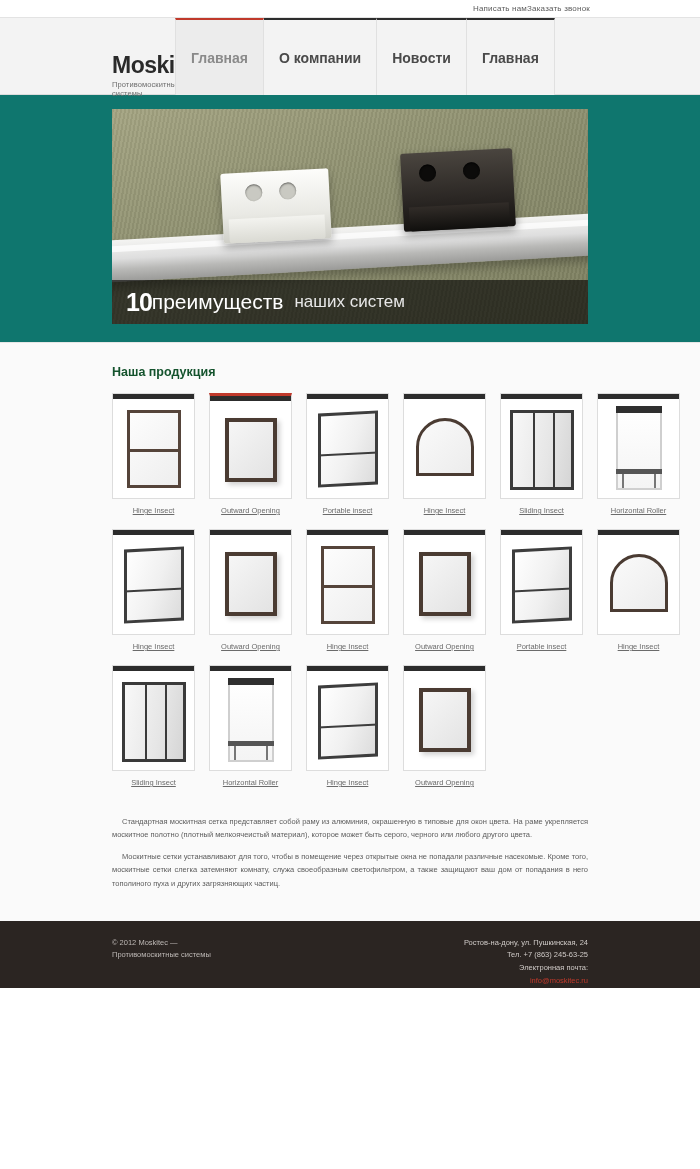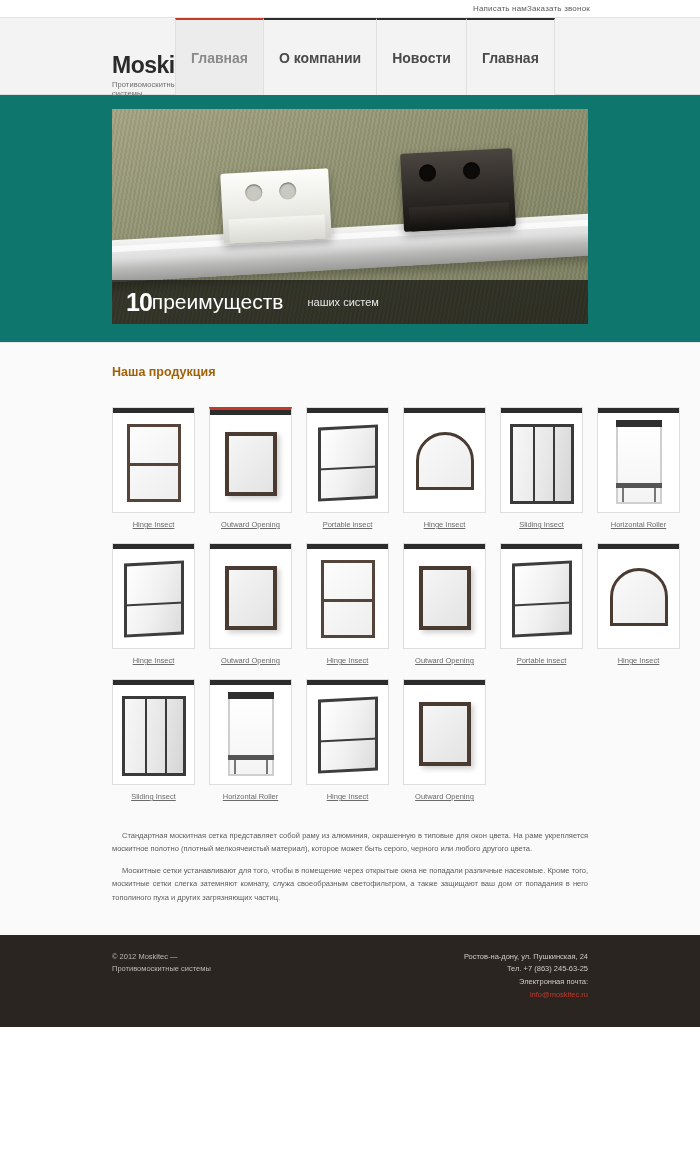--- a/index.html
+++ b/index.html
@@ -161,33 +161,33 @@
     left: 0; right: 0; bottom: 0;
     height: 44px;
     background: rgba(0,0,0,.62);
     display: flex;
     align-items: center;
     padding-left: 14px;
     color: #ffffff;
   }
   .cap-num { font-size: 25px; font-weight: bold; letter-spacing:-1px; }
   .cap-strong { font-size: 21px; }
-  .cap-rest { font-size: 11px; margin-left: 24px; color:#e8e8e8; }
+  .cap-rest { font-size: 17px; margin-left: 11px; color:#e8e8e8; }
 
   
   .products {
     background: #fafafa;
     padding: 22px 0 0 0;
   }
   .sec-title {
     width: 476px;
-    margin: 0 auto 28px auto;
+    margin: 0 auto 14px auto;
     font-size: 12.5px;
     font-weight: bold;
-    color: #a16207;
+    color: #14532d;
   }
   .grid {
     width: 476px;
     margin: 0 auto;
     display: grid;
     grid-template-columns: repeat(6, 1fr);
     row-gap: 12px;
     column-gap: 14px;
   }
   .card { text-align: center; }
@@ -287,21 +287,21 @@
     line-height: 1.75;
     color: #5c5c5c;
     text-align: justify;
   }
   .desc p { margin: 0 0 9px 0; text-indent: 10px; }
 
   
   .footer {
     background: #2b2522;
     color: #cfcac7;
-    height: 92px;
+    height: 67px;
     display: flex;
     justify-content: space-between;
     padding: 16px 112px 0 112px;
     font-size: 7.5px;
     line-height: 1.7;
   }
   .footer .right { text-align: right; }
   .footer a { color: #c0392b; text-decoration: none; }
   .copy-line { color: #bdb8b5; }
 </style>

